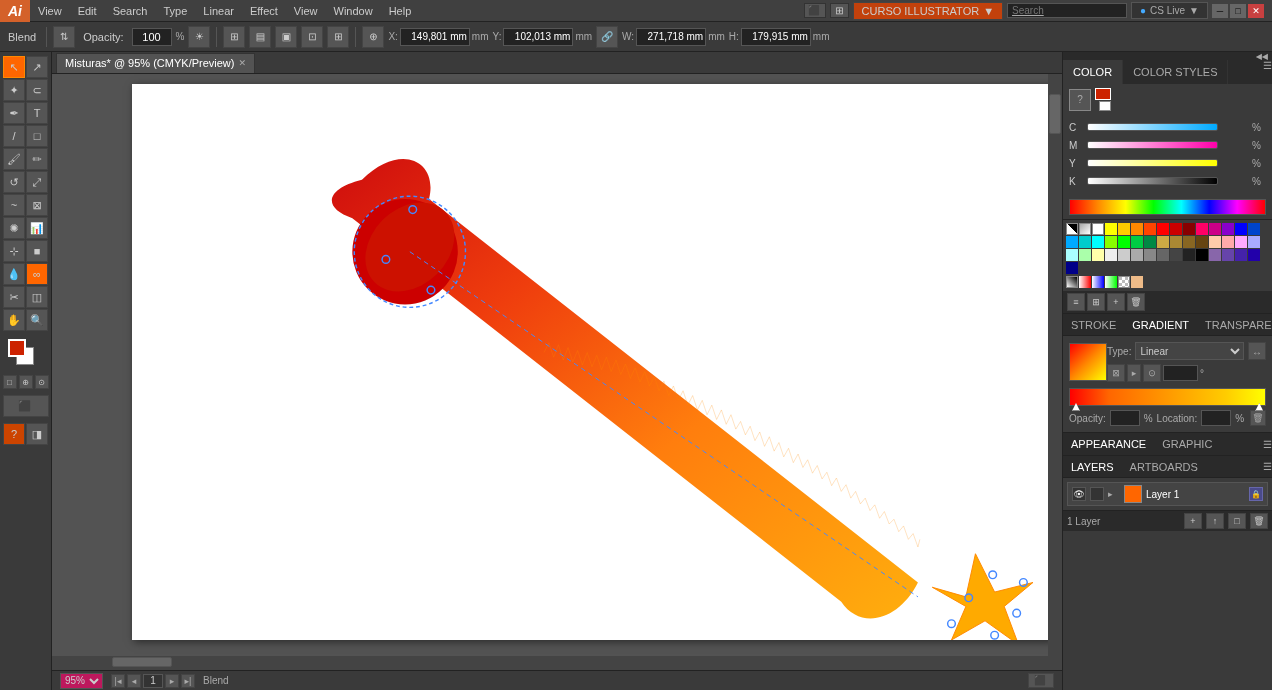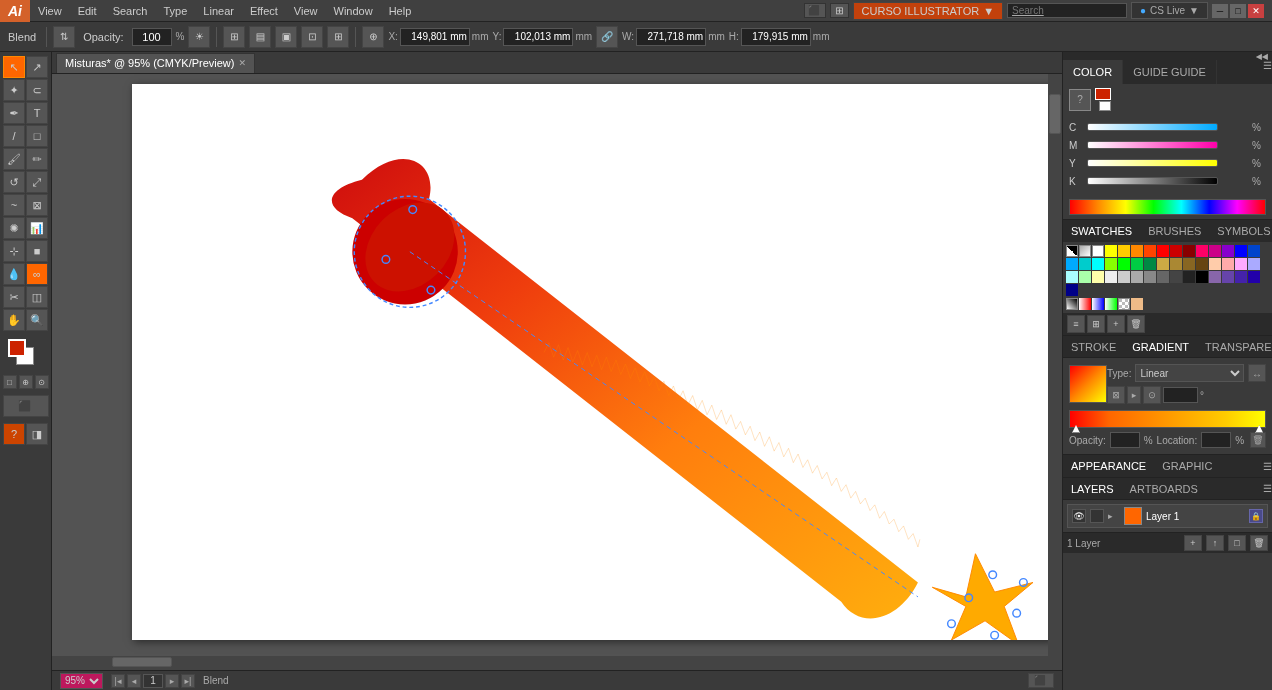--- a/index.html
+++ b/index.html
@@ -424,21 +424,21 @@
 
   <div id="right-panel">
 
     <div style="height:8px;background:#2a2a2a;display:flex;justify-content:flex-end;align-items:center;padding-right:4px;">
       <span style="font-size:8px;color:#aaa;cursor:pointer;">◀◀</span>
     </div>
 
     <div class="panel-section">
       <div class="panel-tabs">
         <div class="panel-tab active">COLOR</div>
-        <div class="panel-tab">GUIDE GUIDE</div>
+        <div class="panel-tab">COLOR STYLES</div>
         <div class="panel-options-btn">☰</div>
       </div>
 
       <div style="display:flex;align-items:center;padding:4px 6px;gap:4px;">
         <div style="width:22px;height:22px;border:1px solid #888;background:#555;display:flex;align-items:center;justify-content:center;font-size:10px;color:#aaa;">?</div>
         <div style="display:flex;flex-direction:column;gap:1px;">
           <div style="width:16px;height:12px;background:#cc2200;border:1px solid #fff;"></div>
           <div style="width:12px;height:10px;background:#fff;border:1px solid #888;margin-left:4px;"></div>
         </div>
         <div style="flex:1;"></div>
@@ -468,26 +468,20 @@
           <div class="color-slider-track slider-k"></div>
           <span class="color-val"></span>
           <span class="color-pct">%</span>
         </div>
       </div>
 
       <div class="color-bar-outer"></div>
     </div>
 
     <div class="panel-section">
-      <div class="swatches-tabs">
-        <div class="sw-tab active">SWATCHES</div>
-        <div class="sw-tab">BRUSHES</div>
-        <div class="sw-tab">SYMBOLS</div>
-
-      </div>
 
       <div style="padding:3px;background:#3a3a3a;">
         <div style="display:flex;flex-wrap:wrap;gap:1px;">
 
           <div style="width:12px;height:12px;background:linear-gradient(45deg,#fff 50%,#000 50%);border:1px solid #888;cursor:pointer;"></div>
           <div style="width:12px;height:12px;background:linear-gradient(135deg,#aaa,#fff);border:1px solid #888;cursor:pointer;"></div>
           <div style="width:12px;height:12px;background:#fff;border:1px solid #888;cursor:pointer;"></div>
           <div style="width:12px;height:12px;background:#ffff00;cursor:pointer;"></div>
           <div style="width:12px;height:12px;background:#ffcc00;cursor:pointer;"></div>
           <div style="width:12px;height:12px;background:#ff8800;cursor:pointer;"></div>

